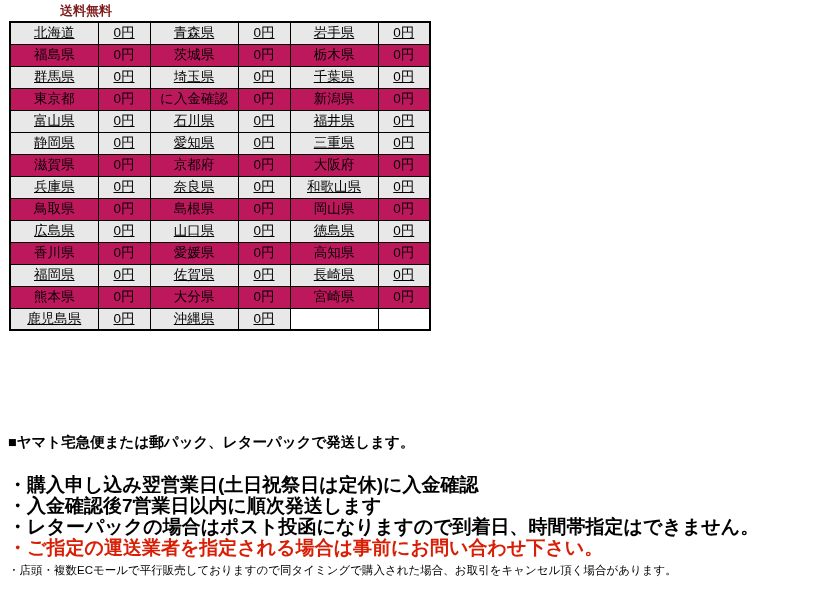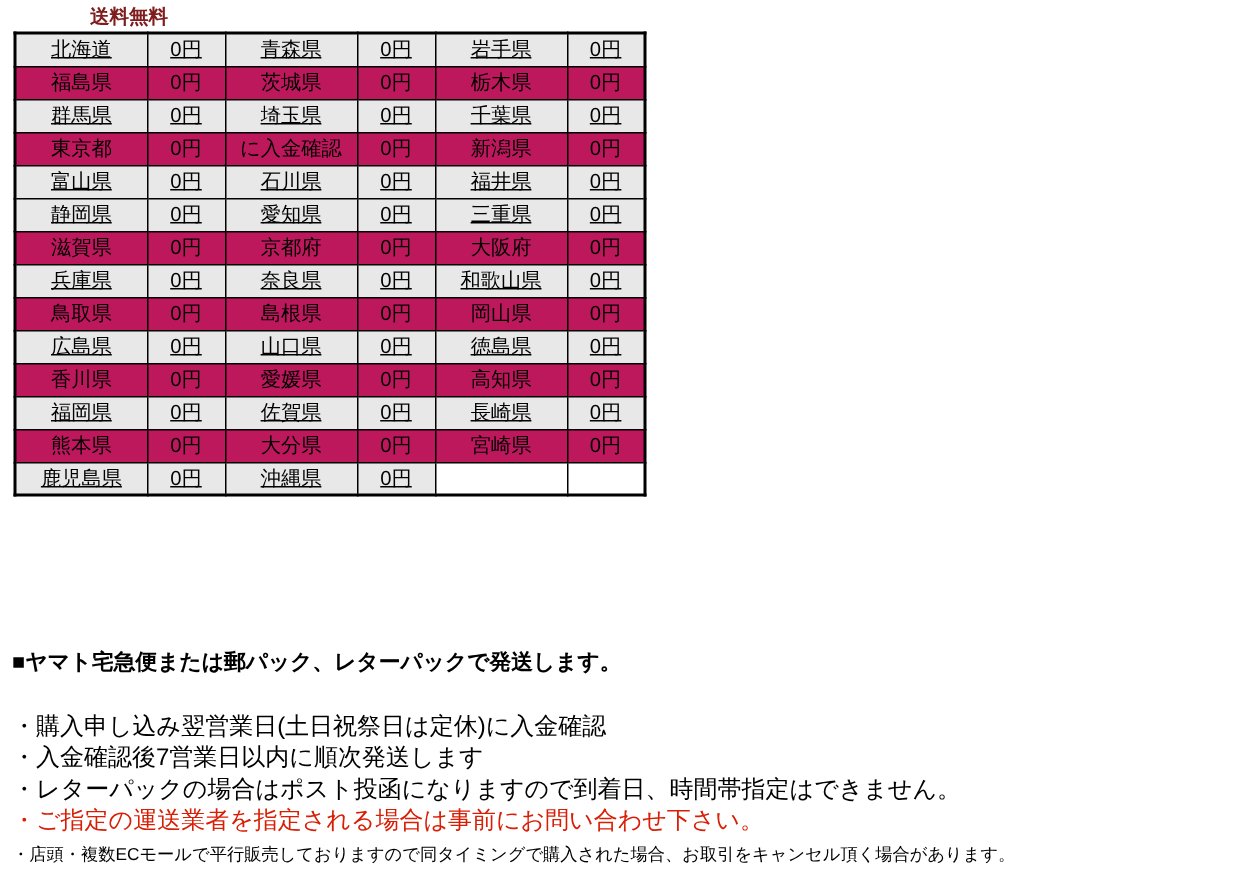--- a/index.html
+++ b/index.html
@@ -83,22 +83,22 @@
     width: 806px;
   }
   .note-heading {
     font-size: 14.5px;
     font-weight: bold;
     line-height: 20px;
     margin-bottom: 22px;
     white-space: nowrap;
   }
   .note-line {
-    font-size: 16px;
-    font-weight: normal;
+    font-size: 19px;
+    font-weight: bold;
     line-height: 21px;
     white-space: nowrap;
   }
   .note-line.red {
     color: #d81e05;
   }
   .note-line.small {
     font-size: 11.5px;
     font-weight: normal;
     line-height: 19px;

